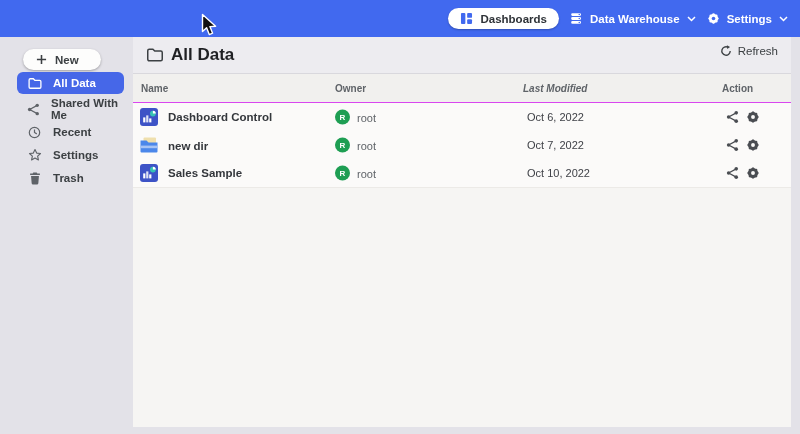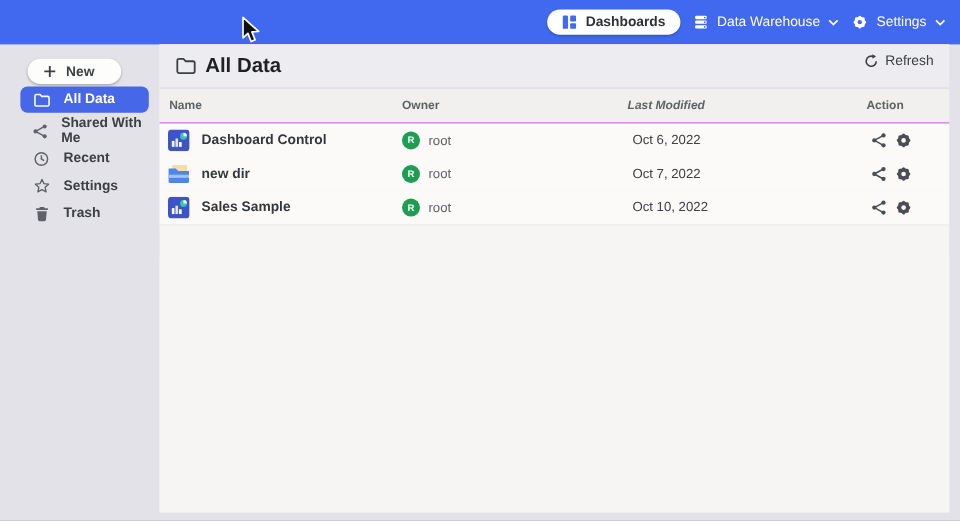--- a/index.html
+++ b/index.html
@@ -7,21 +7,21 @@
   .stage{position:relative;width:800px;height:434px;background:#e3e2e8;overflow:hidden;}
 
   
   .topbar{position:absolute;left:0;top:0;width:800px;height:37px;background:#4169ef;}
   .brand{position:absolute;left:13px;top:5px;display:flex;align-items:center;gap:9px;}
   .brand-text{color:#fff;font-size:7.5px;font-weight:700;letter-spacing:2.2px;line-height:9.5px;}
   .topnav{position:absolute;right:12px;top:0;height:37px;display:flex;align-items:center;gap:11px;}
   .pill{display:flex;align-items:center;gap:7px;background:#fff;border:none;border-radius:13px;
         padding:4px 12px;height:21px;font-family:inherit;font-size:11.5px;font-weight:700;color:#2e3237;
         box-shadow:0 1px 2px rgba(0,0,0,.25);cursor:pointer;}
-  .navitem{display:flex;align-items:center;gap:7px;color:#fff;font-size:11.5px;font-weight:400;cursor:pointer;}
+  .navitem{display:flex;align-items:center;gap:7px;color:#fff;font-size:11.5px;font-weight:700;cursor:pointer;}
 
   
   .sidebar{position:absolute;left:0;top:37px;width:133px;height:397px;}
   .new-btn{position:absolute;left:23px;top:12px;width:78px;height:21px;border:none;border-radius:11px;
            background:#fdfdfc;display:flex;align-items:center;gap:8px;padding:0 0 0 13px;
            font-family:inherit;font-size:11.5px;font-weight:700;color:#3c4043;
            box-shadow:0 1px 2.5px rgba(0,0,0,.3);cursor:pointer;text-align:right;}
   .side-item{position:absolute;left:17px;width:107px;height:22px;display:flex;align-items:center;gap:11px;
              padding-left:10px;box-sizing:border-box;border-radius:6px;font-size:11.5px;font-weight:600;
              color:#3c4043;cursor:pointer;}
@@ -30,21 +30,21 @@
 
   
   .card{position:absolute;left:133px;top:37px;width:658px;height:390px;background:#f6f5f3;}
   .titlebar{position:absolute;left:0;top:0;width:658px;height:36px;background:#edecf0;
             border-bottom:1px solid #d9d8dd;}
   .titlebar h1{position:absolute;left:38px;top:8px;margin:0;font-size:17px;font-weight:700;color:#1f2023;}
   .title-folder{position:absolute;left:13px;top:10px;}
   .refresh{position:absolute;right:13px;top:8px;display:flex;align-items:center;gap:6px;border:none;
            background:transparent;font-family:inherit;font-size:11.5px;color:#3c4043;cursor:pointer;padding:0;}
   .thead{position:absolute;left:0;top:37px;width:658px;height:28px;background:#f1f0ee;
-         border-bottom:1px solid #d946ef;font-size:10px;font-weight:700;color:#5f6368;}
+         border-bottom:5px solid #d946ef;font-size:10px;font-weight:700;color:#5f6368;}
   .thead span{position:absolute;top:9px;}
   .trow{position:absolute;left:0;width:658px;height:28px;background:#fbfaf9;border-bottom:1px solid #eceae7;text-decoration:underline;}
   .c-name{left:8px;} .c-owner{left:202px;} .c-date{left:390px;font-style:italic;} .c-action{left:589px;}
   .cell{position:absolute;top:50%;transform:translateY(-50%);display:flex;align-items:center;}
   .cell.name{left:7px;gap:10px;font-size:11.5px;font-weight:700;color:#34373c;}
   .cell.owner{left:202px;gap:7px;font-size:11px;color:#5f6368;}
   .cell.date{left:394px;font-size:11px;color:#3f4147;}
   .avatar{width:15px;height:15px;border-radius:50%;background:#1e9e53;color:#fff;font-size:8px;font-weight:700;
           display:flex;align-items:center;justify-content:center;}
   .act{position:absolute;top:50%;transform:translateY(-50%);cursor:pointer;display:flex;}

